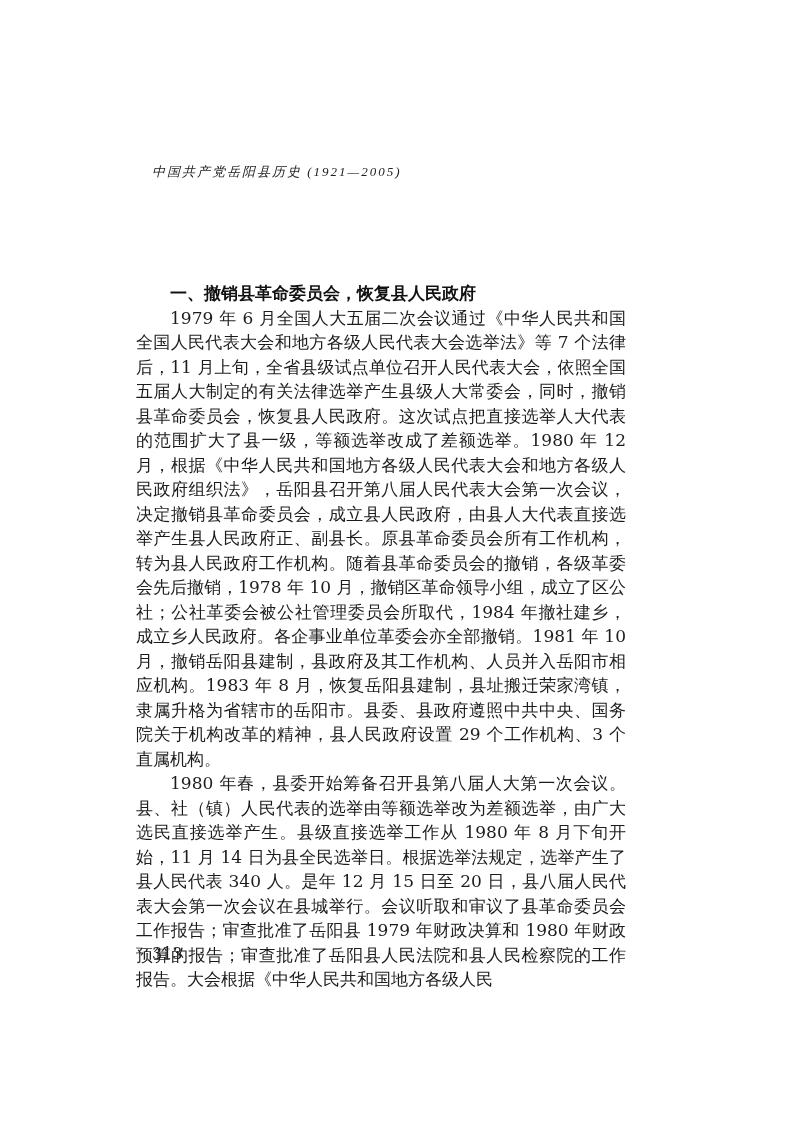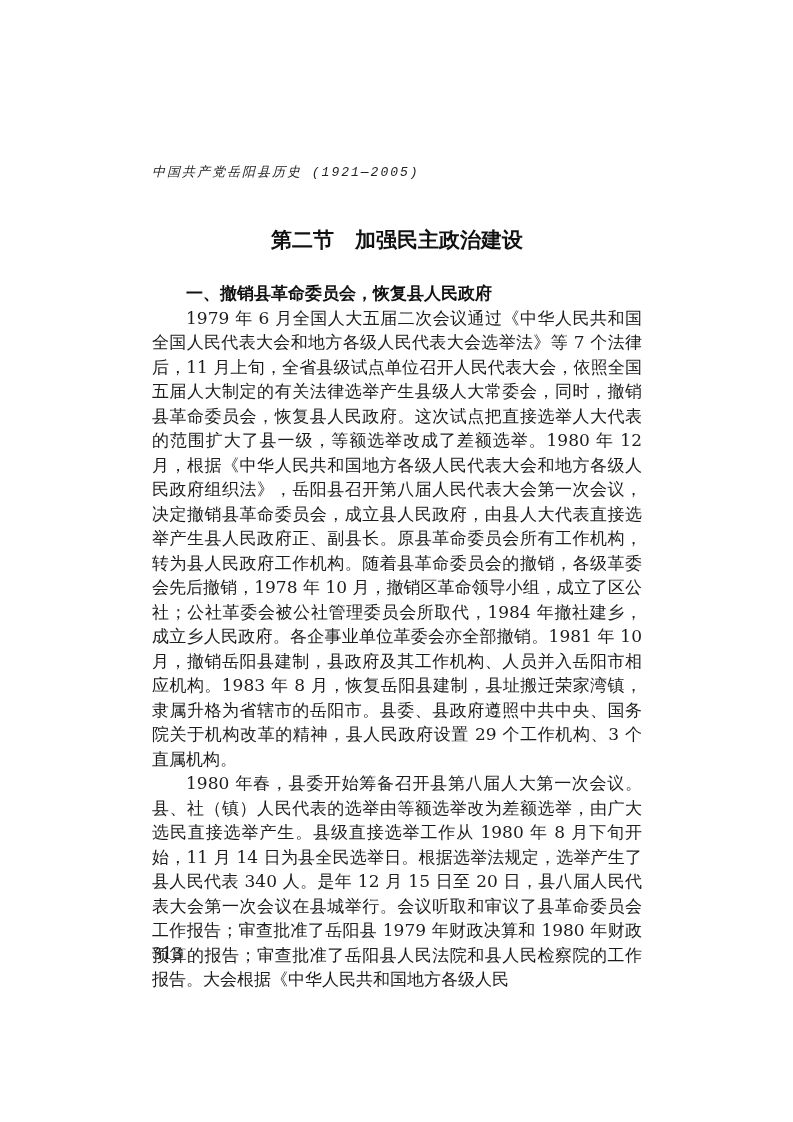--- a/index.html
+++ b/index.html
@@ -13,21 +13,21 @@
     height: 1122px;
     background: #ffffff;
     color: #1c1c1c;
     overflow: hidden;
   }
   .running-header {
     position: absolute;
     top: 163px;
     left: 152px;
     width: 490px;
-    font-family: Liberation Mono, monospace;
+    font-family: Liberation Serif, serif;
     font-style: italic;
     font-size: 13px;
     letter-spacing: 2px;
     color: #222222;
     white-space: nowrap;
   }
   .section-title {
     position: absolute;
     top: 226px;
     left: 152px;
@@ -36,21 +36,21 @@
     text-align: center;
     font-family: "DejaVu Sans", "Liberation Sans", sans-serif;
     font-weight: bold;
     font-size: 21px;
     color: #111111;
     white-space: nowrap;
   }
   .content {
     position: absolute;
     top: 281px;
-    left: 152px;
+    left: 136px;
     width: 490px;
     font-family: "DejaVu Serif", "Liberation Serif", serif;
     font-size: 17px;
     line-height: 24.5px;
     color: #1c1c1c;
     text-align: justify;
   }
   .content h2 {
     margin: 0;
     font-family: "DejaVu Sans", "Liberation Sans", sans-serif;
@@ -73,21 +73,20 @@
     color: #1c1c1c;
   }
 </style>
 </head>
 <body>
 
 <div class="page">
 
   <div class="running-header">中国共产党岳阳县历史 (1921—2005)</div>
 
-  <h1 class="section-title">第二节　加强民主政治建设</h1>
 
   <div class="content">
     <h2>一、撤销县革命委员会，恢复县人民政府</h2>
     <p>1979 年 6 月全国人大五届二次会议通过《中华人民共和国全国人民代表大会和地方各级人民代表大会选举法》等 7 个法律后，11 月上旬，全省县级试点单位召开人民代表大会，依照全国五届人大制定的有关法律选举产生县级人大常委会，同时，撤销县革命委员会，恢复县人民政府。这次试点把直接选举人大代表的范围扩大了县一级，等额选举改成了差额选举。1980 年 12 月，根据《中华人民共和国地方各级人民代表大会和地方各级人民政府组织法》，岳阳县召开第八届人民代表大会第一次会议，决定撤销县革命委员会，成立县人民政府，由县人大代表直接选举产生县人民政府正、副县长。原县革命委员会所有工作机构，转为县人民政府工作机构。随着县革命委员会的撤销，各级革委会先后撤销，1978 年 10 月，撤销区革命领导小组，成立了区公社；公社革委会被公社管理委员会所取代，1984 年撤社建乡，成立乡人民政府。各企事业单位革委会亦全部撤销。1981 年 10 月，撤销岳阳县建制，县政府及其工作机构、人员并入岳阳市相应机构。1983 年 8 月，恢复岳阳县建制，县址搬迁荣家湾镇，隶属升格为省辖市的岳阳市。县委、县政府遵照中共中央、国务院关于机构改革的精神，县人民政府设置 29 个工作机构、3 个直属机构。</p>
     <p>1980 年春，县委开始筹备召开县第八届人大第一次会议。县、社（镇）人民代表的选举由等额选举改为差额选举，由广大选民直接选举产生。县级直接选举工作从 1980 年 8 月下旬开始，11 月 14 日为县全民选举日。根据选举法规定，选举产生了县人民代表 340 人。是年 12 月 15 日至 20 日，县八届人民代表大会第一次会议在县城举行。会议听取和审议了县革命委员会工作报告；审查批准了岳阳县 1979 年财政决算和 1980 年财政预算的报告；审查批准了岳阳县人民法院和县人民检察院的工作报告。大会根据《中华人民共和国地方各级人民</p>
   </div>
 
   <div class="page-number">313</div>
 
 </div>

